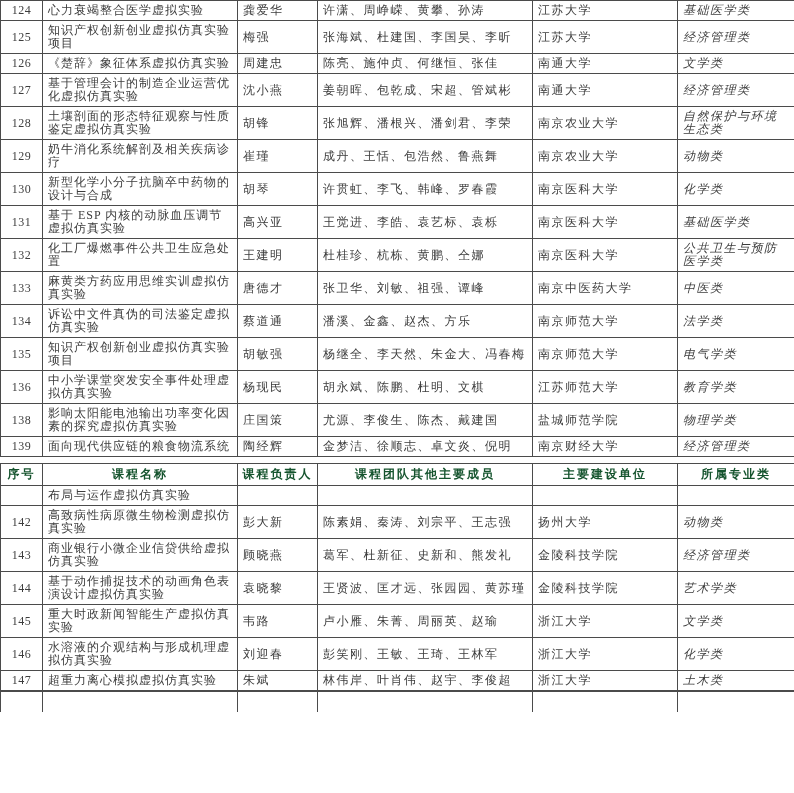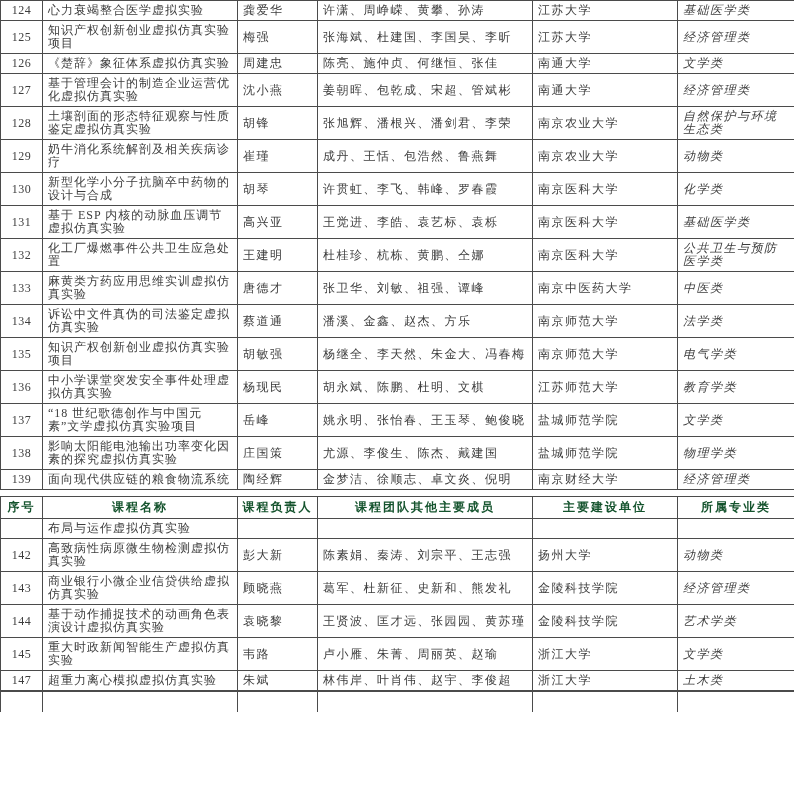--- a/index.html
+++ b/index.html
@@ -179,28 +179,20 @@
 
         <tr>
           <td class="c-no">136</td>
           <td class="c-course">中小学课堂突发安全事件处理虚拟仿真实验</td>
           <td class="c-leader">杨现民</td>
           <td class="c-members">胡永斌、陈鹏、杜明、文棋</td>
           <td class="c-unit">江苏师范大学</td>
           <td class="c-category">教育学类</td>
         </tr>
 
-        <tr>
-          <td class="c-no">137</td>
-          <td class="c-course">“18 世纪歌德创作与中国元素”文学虚拟仿真实验项目</td>
-          <td class="c-leader">岳峰</td>
-          <td class="c-members">姚永明、张怡春、王玉琴、鲍俊晓</td>
-          <td class="c-unit">盐城师范学院</td>
-          <td class="c-category">文学类</td>
-        </tr>
 
         <tr>
           <td class="c-no">138</td>
           <td class="c-course">影响太阳能电池输出功率变化因素的探究虚拟仿真实验</td>
           <td class="c-leader">庄国策</td>
           <td class="c-members">尤源、李俊生、陈杰、戴建国</td>
           <td class="c-unit">盐城师范学院</td>
           <td class="c-category">物理学类</td>
         </tr>
 
@@ -278,20 +270,28 @@
 
         <tr>
           <td class="c-no">145</td>
           <td class="c-course">重大时政新闻智能生产虚拟仿真实验</td>
           <td class="c-leader">韦路</td>
           <td class="c-members">卢小雁、朱菁、周丽英、赵瑜</td>
           <td class="c-unit">浙江大学</td>
           <td class="c-category">文学类</td>
         </tr>
 
+        <tr>
+          <td class="c-no">146</td>
+          <td class="c-course">水溶液的介观结构与形成机理虚拟仿真实验</td>
+          <td class="c-leader">刘迎春</td>
+          <td class="c-members">彭笑刚、王敏、王琦、王林军</td>
+          <td class="c-unit">浙江大学</td>
+          <td class="c-category">化学类</td>
+        </tr>
 
         <tr>
           <td class="c-no">147</td>
           <td class="c-course">超重力离心模拟虚拟仿真实验</td>
           <td class="c-leader">朱斌</td>
           <td class="c-members">林伟岸、叶肖伟、赵宇、李俊超</td>
           <td class="c-unit">浙江大学</td>
           <td class="c-category">土木类</td>
         </tr>
       </tbody>

